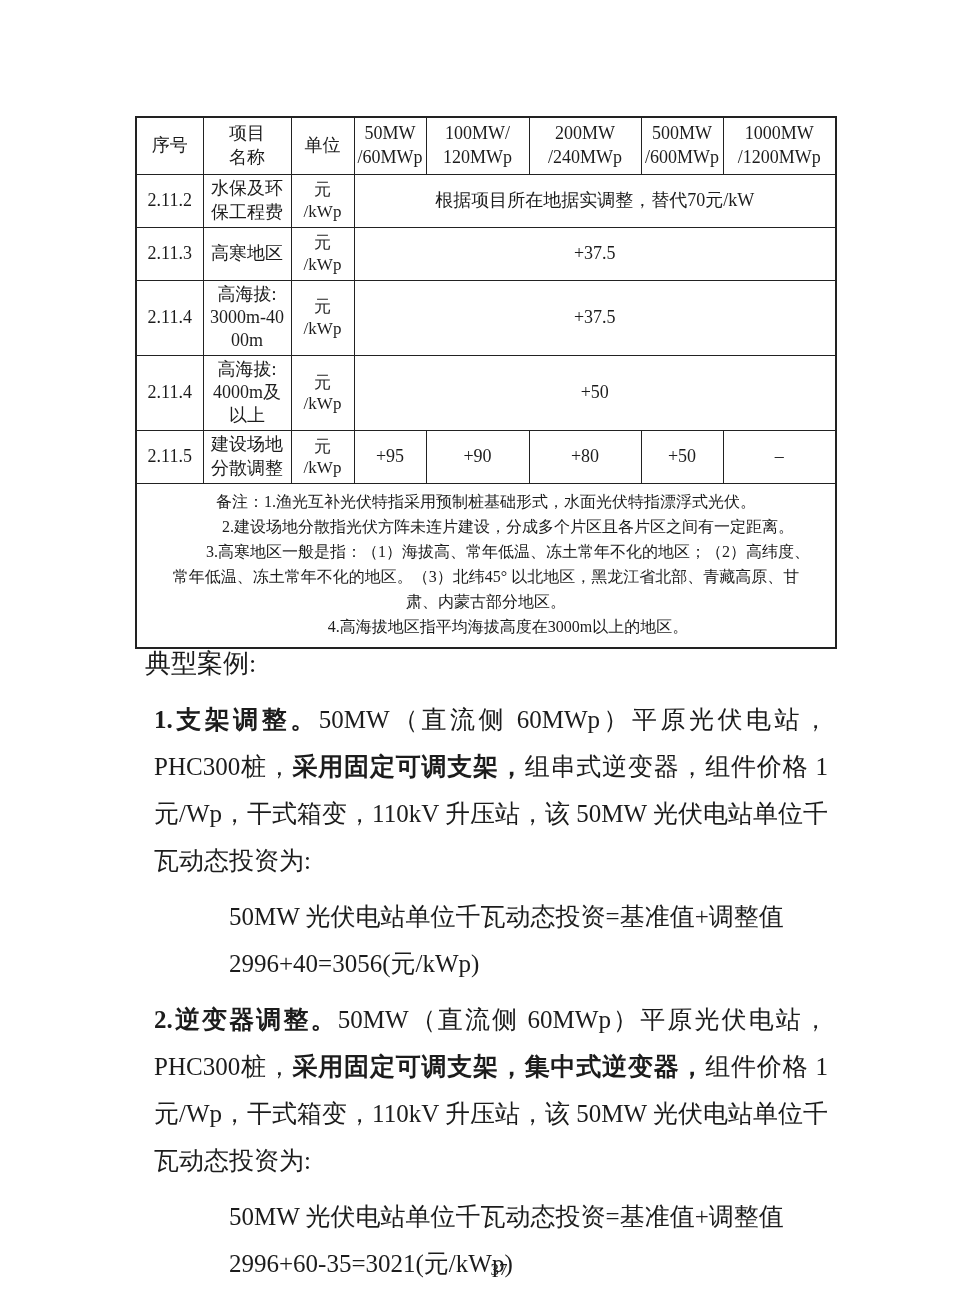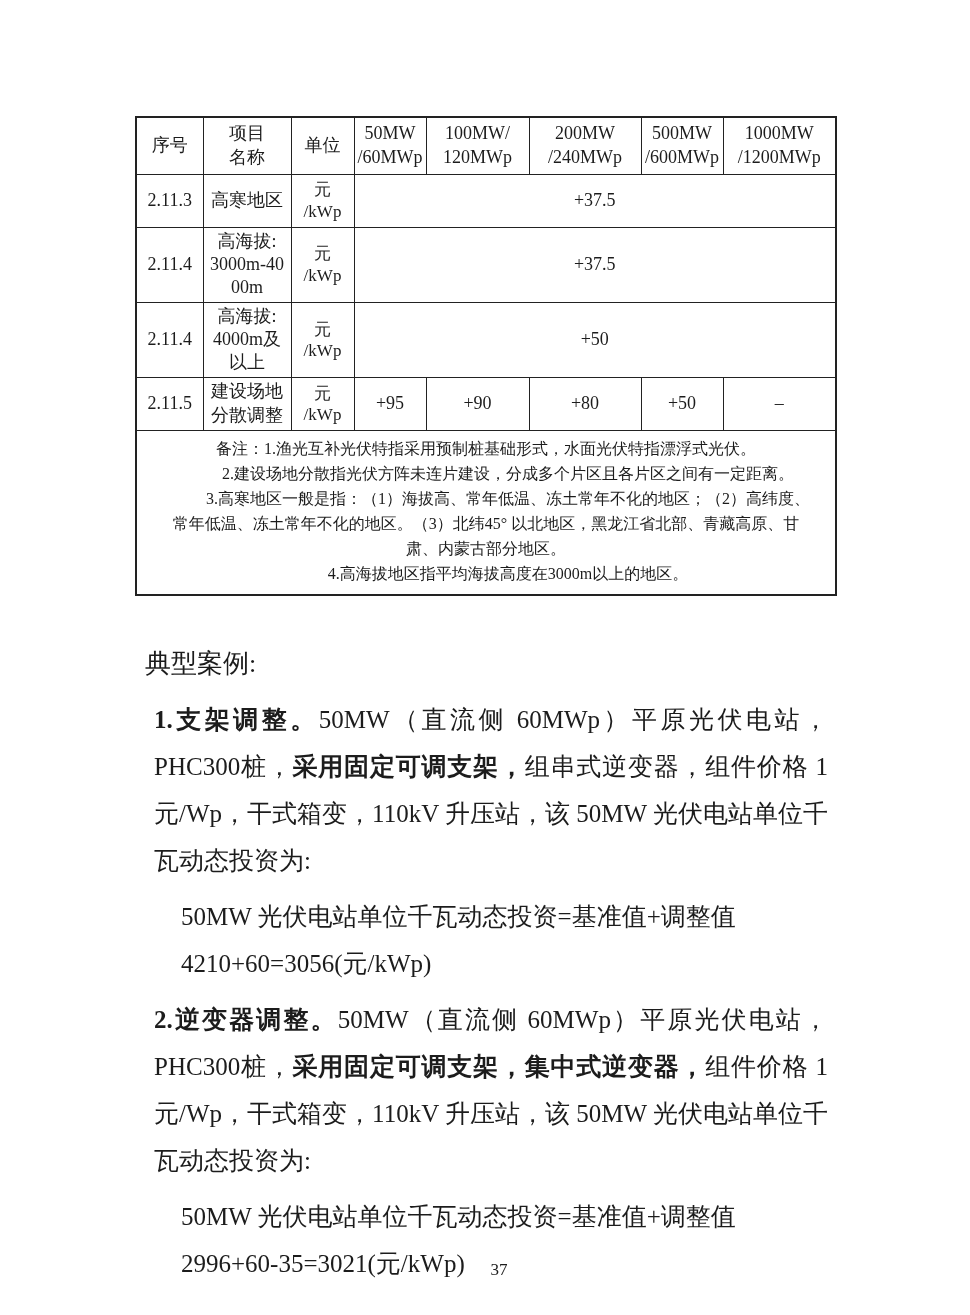--- a/index.html
+++ b/index.html
@@ -45,21 +45,21 @@
   .body-text{
     position:absolute;left:145px;top:640px;width:692px;
     font-size:25px;line-height:47px;
   }
   .section-title{font-size:26px;}
   .case-para{
     margin:9px;
     text-align:justify;
   }
   .b{font-weight:bold;}
-  .formula-block{margin-left:36px;}
+  .formula-block{margin-left:84px;}
   .formula{white-space:nowrap;}
   
   .page-number{
     position:absolute;left:14px;top:1260px;width:100%;
     text-align:center;font-size:17px;
   }
 </style>
 </head>
 <body>
 
@@ -87,20 +87,28 @@
         <td>100MW/
 120MWp</td>
         <td>200MW
 /240MWp</td>
         <td>500MW
 /600MWp</td>
         <td>1000MW
 /1200MWp</td>
       </tr>
 
+      <tr class="h53">
+        <td>2.11.2</td>
+        <td>水保及环
+保工程费</td>
+        <td class="unit">元
+/kWp</td>
+        <td colspan="5">根据项目所在地据实调整，替代70元/kW</td>
+      </tr>
 
       <tr class="h53">
         <td>2.11.3</td>
         <td>高寒地区</td>
         <td class="unit">元
 /kWp</td>
         <td colspan="5">+37.5</td>
       </tr>
 
       <tr class="h74">
@@ -149,21 +157,21 @@
     </tbody>
   </table>
 
   <div class="body-text">
     <div class="section-title">典型案例:</div>
 
     <p class="case-para"><span class="b">1.支架调整。</span><span>50MW（直流侧 60MWp）平原光伏电站，PHC300桩，</span><span class="b">采用固定可调支架，</span><span>组串式逆变器，组件价格 1 元/Wp，干式箱变，110kV 升压站，该 50MW 光伏电站单位千瓦动态投资为:</span></p>
 
     <div class="formula-block">
       <div class="formula">50MW 光伏电站单位千瓦动态投资=基准值+调整值</div>
-      <div class="formula">4210+60=3056(元/kWp)</div>
+      <div class="formula">2996+40=3056(元/kWp)</div>
     </div>
 
     <p class="case-para"><span class="b">2.逆变器调整。</span><span>50MW（直流侧 60MWp）平原光伏电站，PHC300桩，</span><span class="b">采用固定可调支架，集中式逆变器，</span><span>组件价格 1 元/Wp，干式箱变，110kV 升压站，该 50MW 光伏电站单位千瓦动态投资为:</span></p>
 
     <div class="formula-block">
       <div class="formula">50MW 光伏电站单位千瓦动态投资=基准值+调整值</div>
       <div class="formula">2996+60-35=3021(元/kWp)</div>
     </div>
   </div>
 

